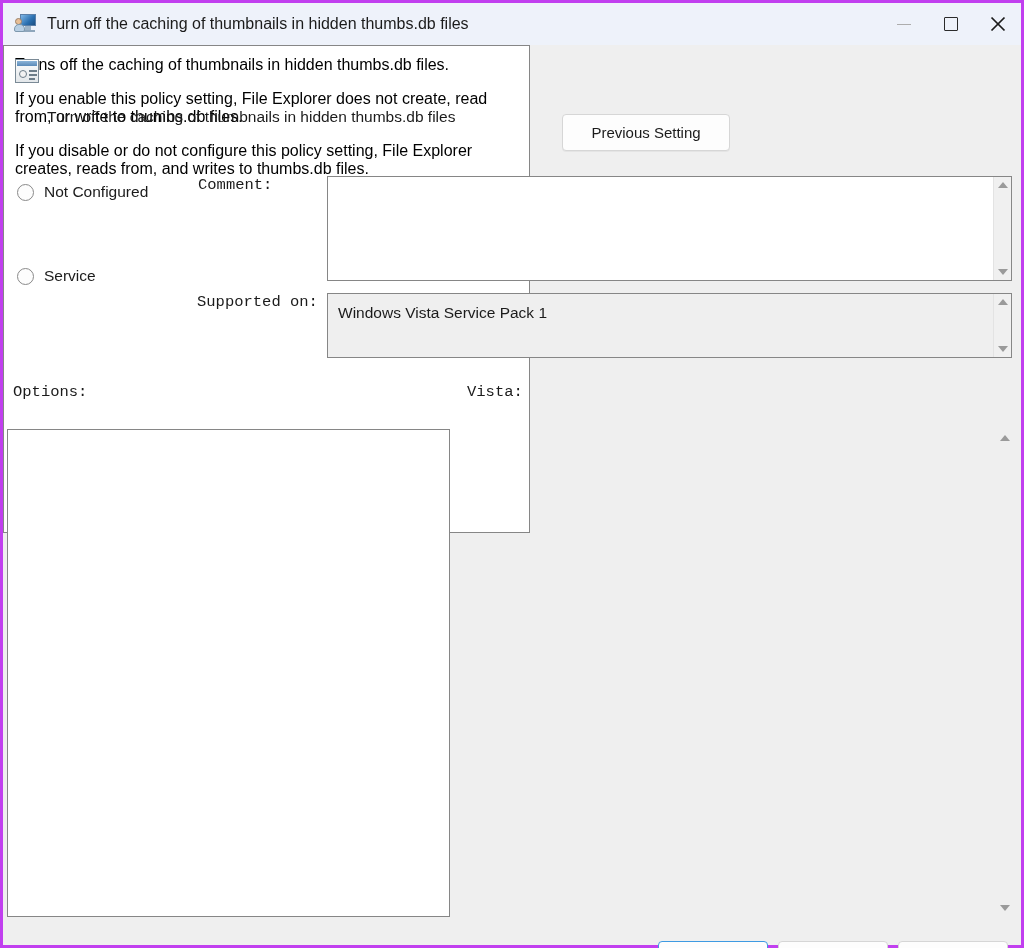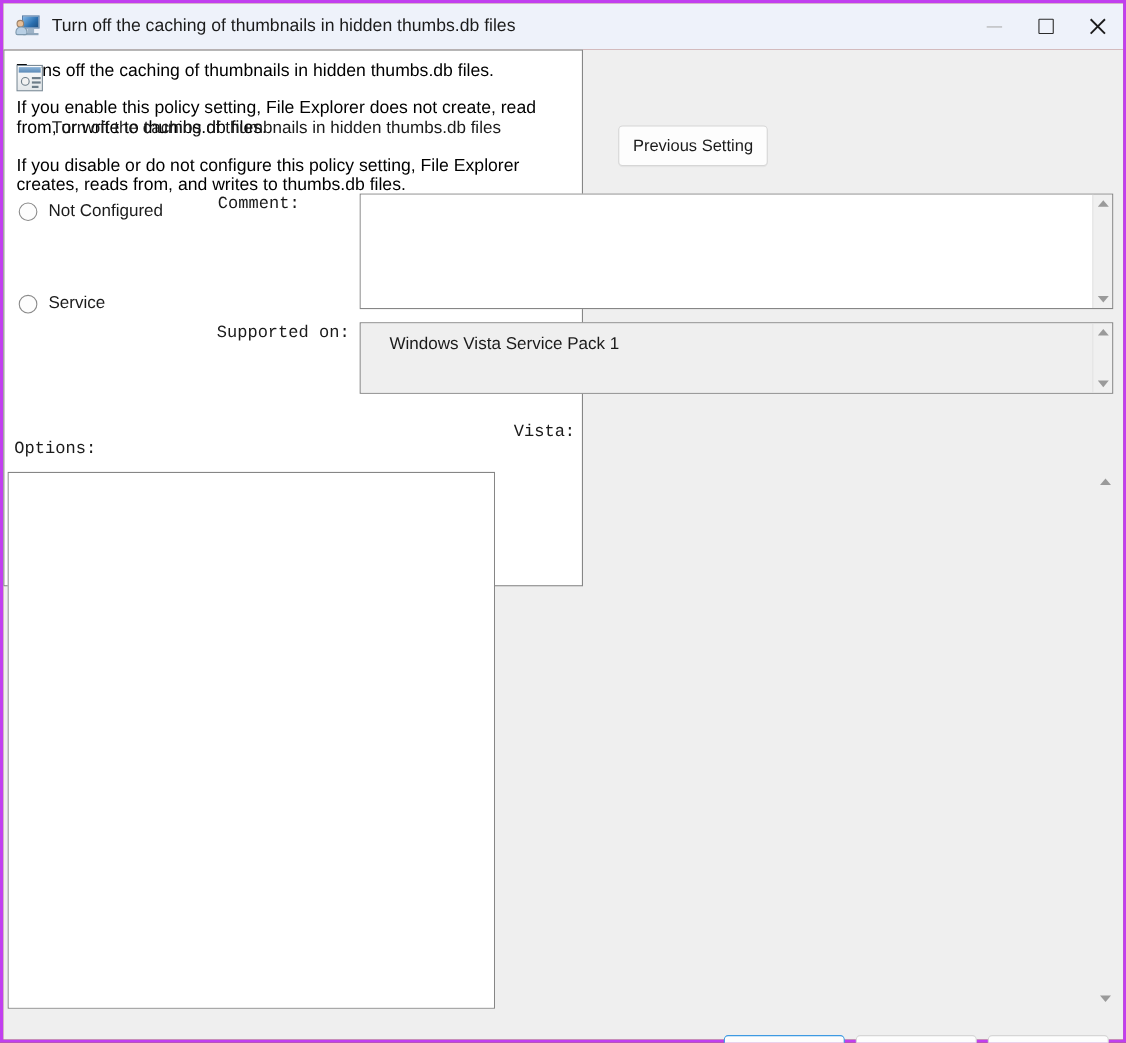--- a/index.html
+++ b/index.html
@@ -116,21 +116,21 @@
     position: absolute; top: 69px;
     height: 37px;
     background: #fdfdfd;
     border: 1px solid #d6d6d6;
     border-radius: 4px;
     font-family: "Liberation Sans", sans-serif;
     font-size: 15px; color: #1b1b1b;
     cursor: default;
     box-shadow: 0 1px 0 rgba(0,0,0,0.045);
   }
-  #btn-prev { left: 559px; width: 136px; }
+  #btn-prev { left: 559px; width: 168px; }
   #btn-next { left: 723px; width: 150px; }
 
   
   .radio-row {
     position: absolute;
     left: 11px;
     display: flex; align-items: center;
     height: 28px;
     padding: 0 8px 0 3px;
     justify-content: center;
@@ -156,33 +156,33 @@
   }
   .radio-label { font-size: 15.5px; color: #1b1b1b; white-space: nowrap; }
 
   
   .fieldlabel {
     position: absolute;
     font-size: 15.5px; color: #1b1b1b; white-space: nowrap; font-family: Liberation Mono, monospace;
   }
   #lbl-comment { left: 195px; top: 131px; }
   #lbl-supported { left: 194px; top: 248px; }
-  #lbl-options { left: 10px; top: 338px; margin-top: 16px; }
+  #lbl-options { left: 10px; top: 338px; }
   #lbl-help { left: 464px; top: 338px; }
 
   
   .scrollbox {
     position: absolute;
     border: 1px solid #868686;
     display: flex;
   }
   .scrollbox .sb-inner {
     flex: 1 1 auto;
     overflow: hidden;
-    padding: 8px 26px;
+    padding: 8px 10px;
     font-size: 15.5px; color: #1b1b1b;
     line-height: 1.45;
   }
   .vscroll {
     width: 18px; flex: 0 0 auto;
     background: #f0f0f0;
     border-left: 1px solid #e3e3e3;
     display: flex; flex-direction: column;
     justify-content: space-between;
     align-items: center;

